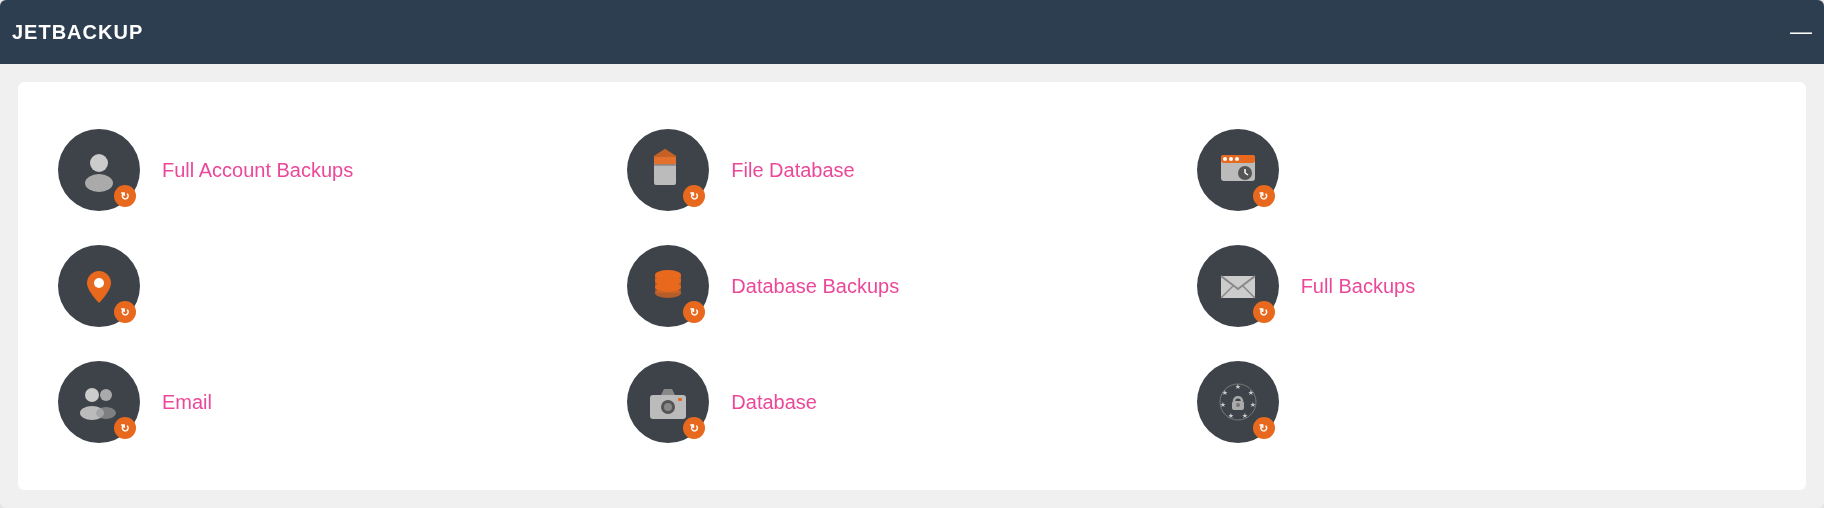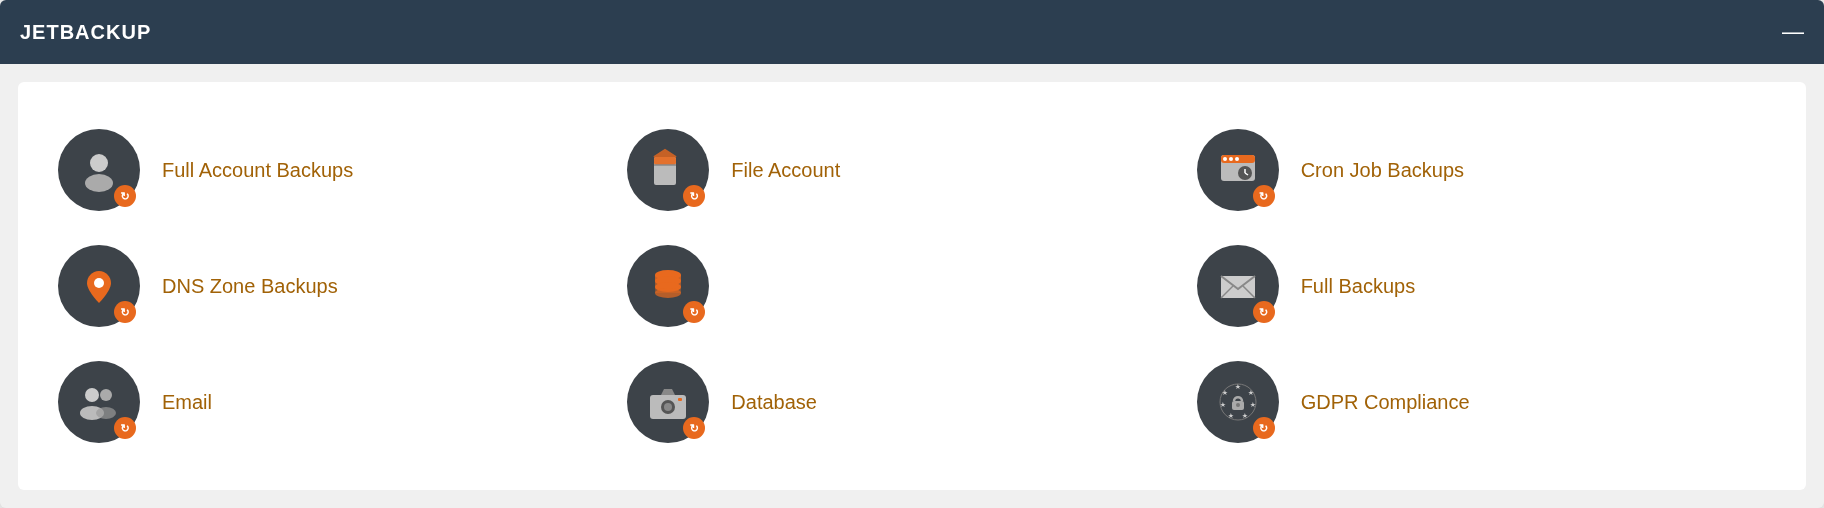--- a/index.html
+++ b/index.html
@@ -14,21 +14,21 @@
       box-shadow: 0 2px 12px rgba(0,0,0,0.15);
     }
 
     .title-bar {
       background: #2c3e50;
       color: #fff;
       height: 64px;
       display: flex;
       align-items: center;
       justify-content: space-between;
-      padding: 0 20px;
+      padding: 0 12px;
     }
 
     .title-bar-title {
       font-size: 20px;
       font-weight: 700;
       letter-spacing: 1px;
       color: #fff;
     }
 
     .title-bar-minimize {
@@ -88,21 +88,21 @@
       display: flex;
       align-items: center;
       justify-content: center;
       color: #fff;
       font-size: 11px;
       font-weight: bold;
     }
 
     .item-label {
       font-size: 20px;
-      color: #a16207;
+      color: #ec4899;
       font-weight: 500;
     }
 
     
     .icon-svg {
       width: 46px;
       height: 46px;
       fill: none;
     }
   </style>
@@ -136,71 +136,70 @@
 
           <svg class="icon-svg" viewBox="0 0 46 46">
             <rect x="9" y="10" width="22" height="28" rx="2" fill="#bbb"></rect>
             <rect x="9" y="10" width="22" height="8" rx="2" fill="#e8691e" opacity="0.9"></rect>
             <line x1="9" y1="18" x2="31" y2="18" stroke="#888" stroke-width="1.5"></line>
 
             <path d="M9 10 L20 3 L31 10" stroke="#e8691e" stroke-width="2" fill="#e8691e" opacity="0.8"></path>
           </svg>
           <div class="icon-badge">↻</div>
         </div>
-        <span class="item-label">File Account</span>
+        <span class="item-label">File Database</span>
       </div>
 
       <div class="grid-item">
         <div class="icon-circle">
 
           <svg class="icon-svg" viewBox="0 0 46 46">
             <rect x="6" y="8" width="34" height="26" rx="3" fill="#bbb"></rect>
             <rect x="6" y="8" width="34" height="8" rx="3" fill="#e8691e"></rect>
             <circle cx="10" cy="12" r="2" fill="#fff"></circle>
             <circle cx="16" cy="12" r="2" fill="#fff"></circle>
             <circle cx="22" cy="12" r="2" fill="#fff"></circle>
             <circle cx="30" cy="26" r="7" fill="#555"></circle>
             <line x1="30" y1="22" x2="30" y2="26" stroke="#fff" stroke-width="1.5"></line>
             <line x1="30" y1="26" x2="33" y2="28" stroke="#fff" stroke-width="1.5"></line>
           </svg>
           <div class="icon-badge">↻</div>
         </div>
-        <span class="item-label">Cron Job Backups</span>
       </div>
 
     </div>
 
     <div class="grid-row">
 
       <div class="grid-item">
         <div class="icon-circle">
 
           <svg class="icon-svg" viewBox="0 0 46 46">
             <path d="M23 8 C16 8 11 14 11 20 C11 28 23 40 23 40 C23 40 35 28 35 20 C35 14 30 8 23 8 Z" fill="#e8691e"></path>
             <circle cx="23" cy="20" r="5" fill="#fff"></circle>
           </svg>
           <div class="icon-badge">↻</div>
         </div>
-        <span class="item-label">DNS Zone Backups</span>
       </div>
 
       <div class="grid-item">
         <div class="icon-circle">
 
           <svg class="icon-svg" viewBox="0 0 46 46">
             <ellipse cx="23" cy="12" rx="13" ry="5" fill="#e8691e"></ellipse>
             <rect x="10" y="12" width="26" height="6" fill="#e8691e" opacity="0.8"></rect>
             <ellipse cx="23" cy="18" rx="13" ry="5" fill="#e8691e"></ellipse>
             <rect x="10" y="18" width="26" height="6" fill="#e8691e" opacity="0.6"></rect>
             <ellipse cx="23" cy="24" rx="13" ry="5" fill="#e8691e"></ellipse>
             <rect x="10" y="24" width="26" height="6" fill="#e8691e" opacity="0.4"></rect>
             <ellipse cx="23" cy="30" rx="13" ry="5" fill="#e8691e" opacity="0.7"></ellipse>
           </svg>
           <div class="icon-badge">↻</div>
         </div>
+        <span class="item-label">Database Backups</span>
       </div>
 
       <div class="grid-item">
         <div class="icon-circle">
 
           <svg class="icon-svg" viewBox="0 0 46 46">
             <rect x="6" y="13" width="34" height="22" rx="2" fill="#ccc"></rect>
             <path d="M6 13 L23 26 L40 13" stroke="#888" stroke-width="2" fill="none"></path>
             <line x1="6" y1="35" x2="18" y2="23" stroke="#888" stroke-width="1.5"></line>
             <line x1="40" y1="35" x2="28" y2="23" stroke="#888" stroke-width="1.5"></line>
@@ -257,19 +256,18 @@
             <text x="16" y="39" text-anchor="middle" font-size="7" fill="#ccc">★</text>
             <text x="8" y="28" text-anchor="middle" font-size="7" fill="#ccc">★</text>
             <text x="10" y="16" text-anchor="middle" font-size="7" fill="#ccc">★</text>
 
             <rect x="17" y="22" width="12" height="9" rx="2" fill="#aaa"></rect>
             <path d="M19 22 C19 17 27 17 27 22" stroke="#aaa" stroke-width="2.5" fill="none"></path>
             <circle cx="23" cy="26" r="2" fill="#777"></circle>
           </svg>
           <div class="icon-badge">↻</div>
         </div>
-        <span class="item-label">GDPR Compliance</span>
       </div>
 
     </div>
 
   </div>
 </div>
 
 </body></html>

